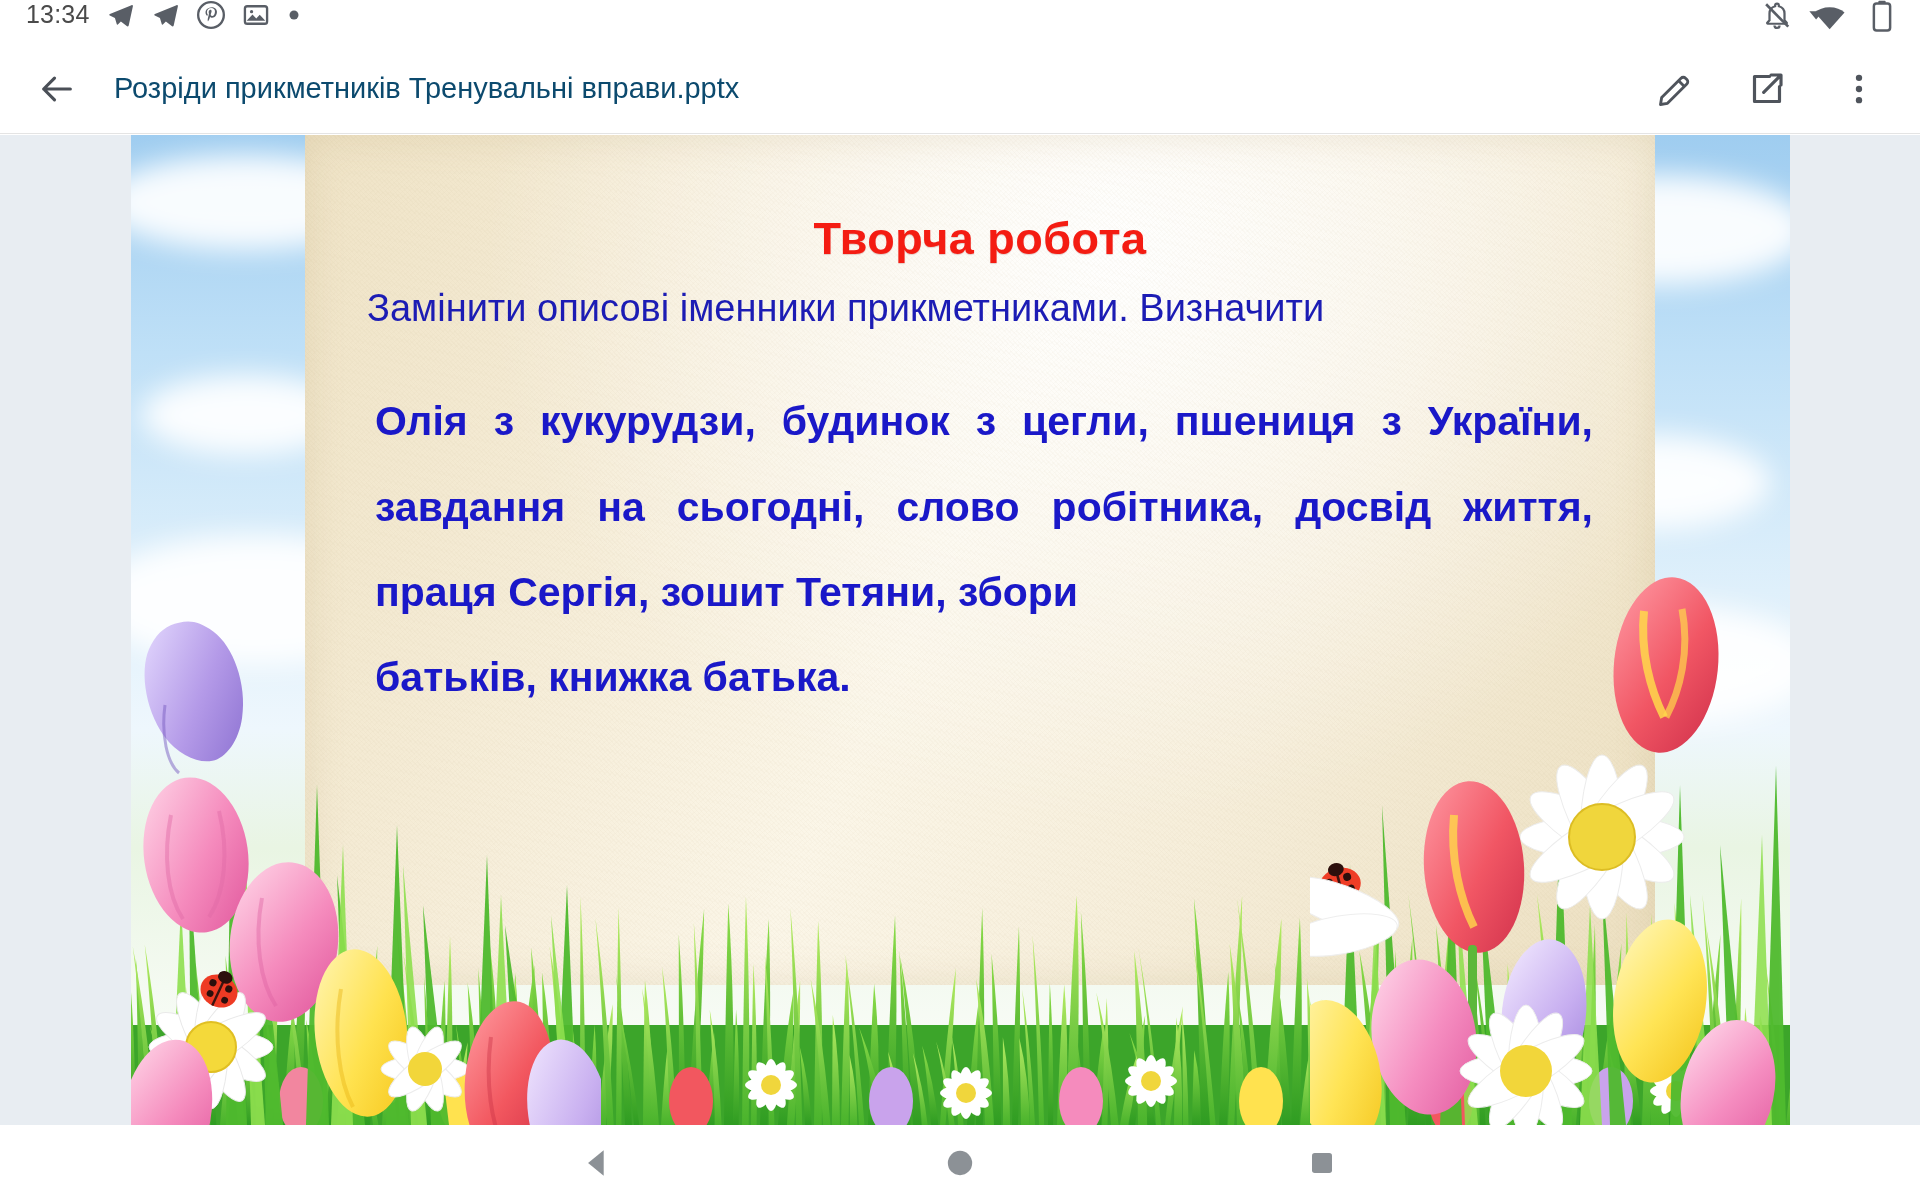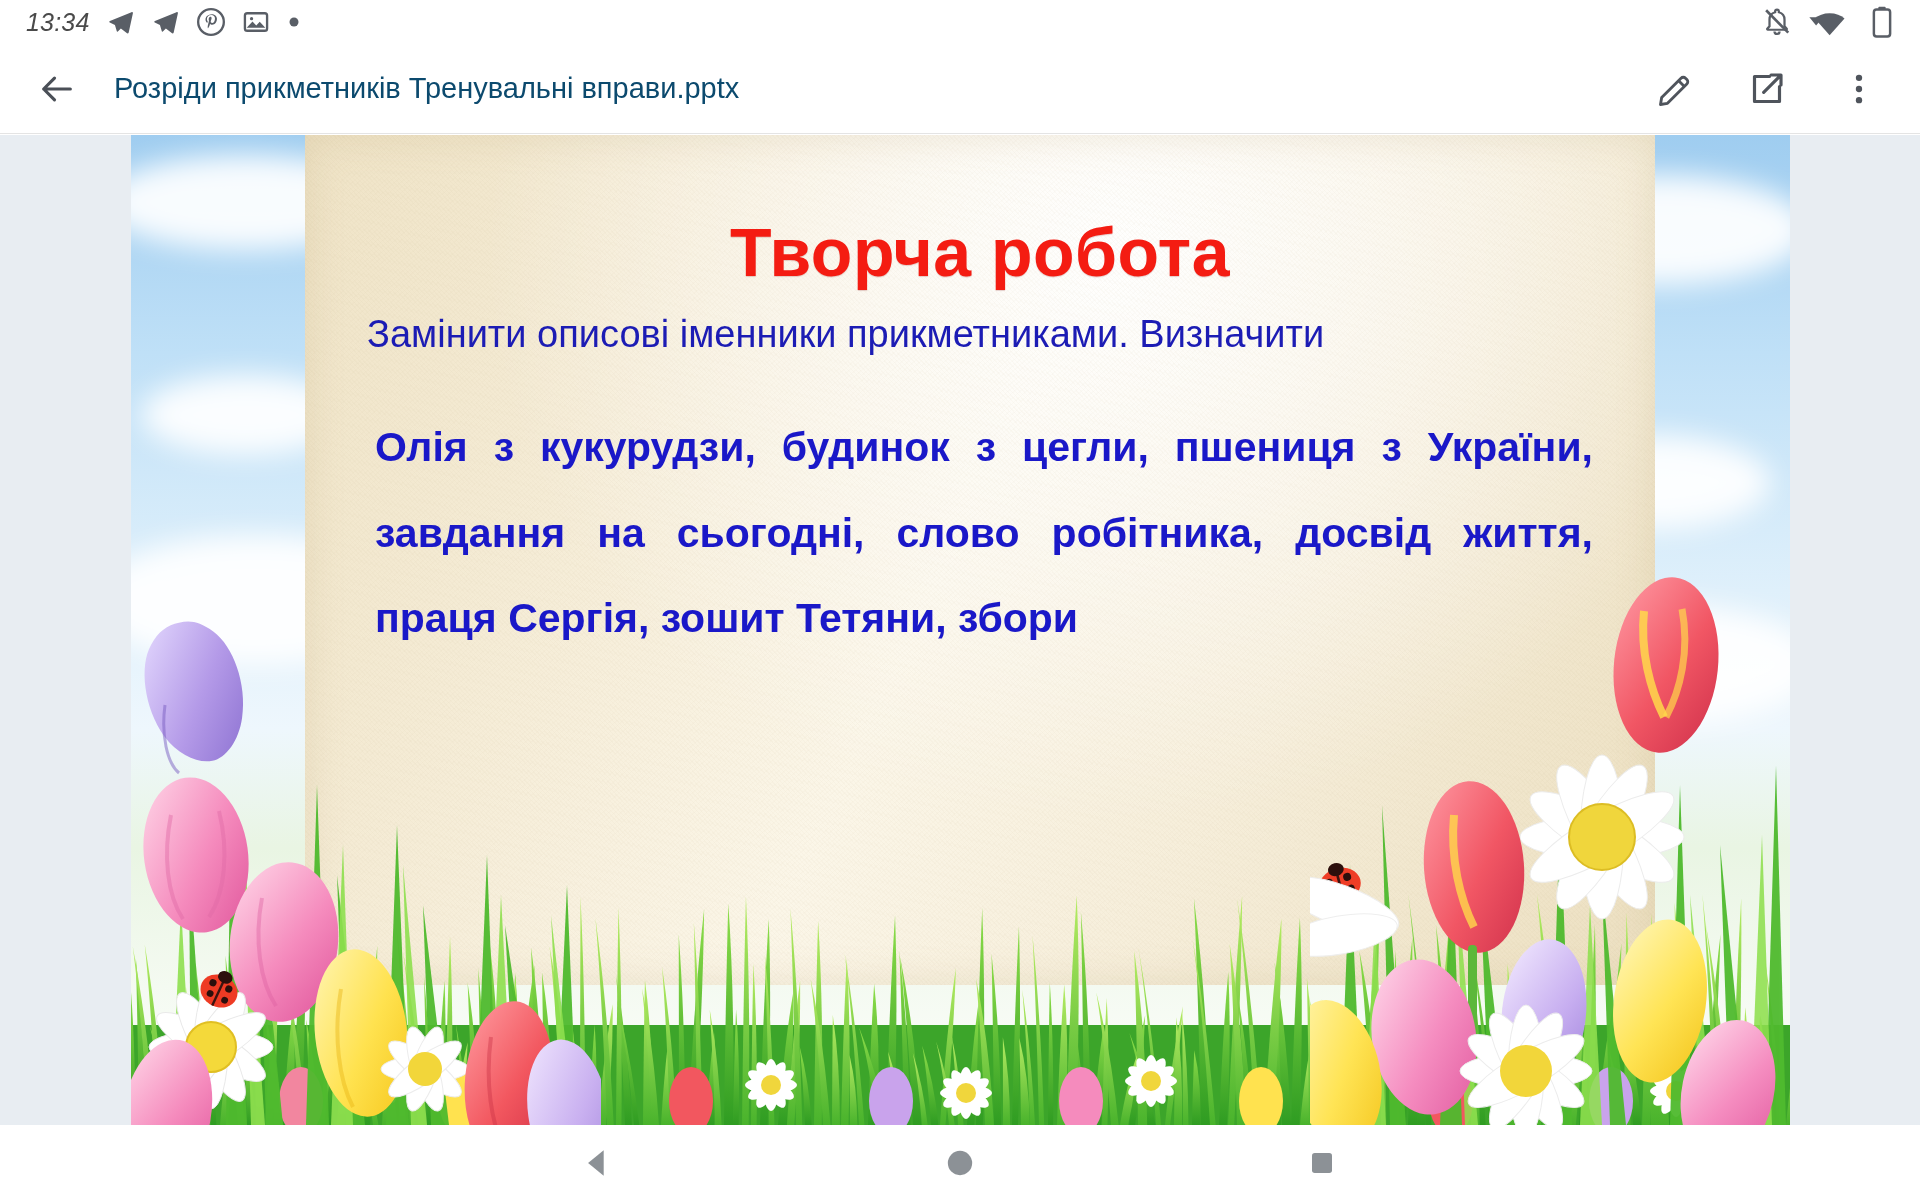--- a/index.html
+++ b/index.html
@@ -8,23 +8,22 @@
     background: #ffffff;
     font-family: "Liberation Sans", sans-serif;
     overflow: hidden;
   }
 
   
   .status-bar {
     position: absolute; top: 0; left: 0;
     width: 1920px; height: 44px;
     background: #ffffff;
-    display: flex; align-items: center;
+    display: flex; align-items: flex-start;
     padding: 0 26px;
-    font-style: italic;
   }
   .status-left { display: flex; align-items: center; gap: 17px; }
   .status-time {
     font-size: 25px; color: #4a4a4a;
     letter-spacing: 0.2px;
   }
   .status-right {
     margin-left: auto;
     display: flex; align-items: center; gap: 16px;
   }
@@ -105,21 +104,21 @@
   
   .slide-text {
     position: absolute;
     left: 174px; top: 0;
     width: 1350px; height: 850px;
     padding: 58px 62px 0 62px;
     z-index: 6;
   }
   .slide-heading {
     text-align: center;
-    font-size: 68px; font-weight: bold;
+    font-size: 45px; font-weight: bold;
     color: #f41c12;
     letter-spacing: 0.5px;
     margin-top: 20px;
     text-shadow: 0 1px 1px rgba(120,0,0,0.18);
   }
   .slide-instruction {
     margin-top: 20px;
     font-size: 38px; line-height: 1.22;
     color: #1c1cb4;
     text-align: justify;
@@ -263,20 +262,21 @@
 
     <div class="slide-text">
       <div class="slide-heading">Творча робота</div>
       <div class="slide-instruction">
         <span>Замінити описові іменники прикметниками. Визначити</span>
       </div>
       <div class="slide-body">
         <span>Олія з кукурудзи, будинок з цегли, пшениця з</span>
         <span>України, завдання на сьогодні, слово робітника,</span>
         <span>досвід життя, праця Сергія, зошит Тетяни, збори</span>
+        <span class="last">батьків, книжка батька.</span>
       </div>
     </div>
 
     <svg class="grass-band" viewBox="0 0 1659 250" preserveAspectRatio="none">
       <defs>
         <linearGradient id="gg1" x1="0" y1="0" x2="0" y2="1">
           <stop offset="0%" stop-color="#8ede4a"></stop>
             <stop offset="100%" stop-color="#2f9c22"></stop>
         </linearGradient>
         <linearGradient id="gg2" x1="0" y1="0" x2="0" y2="1">

